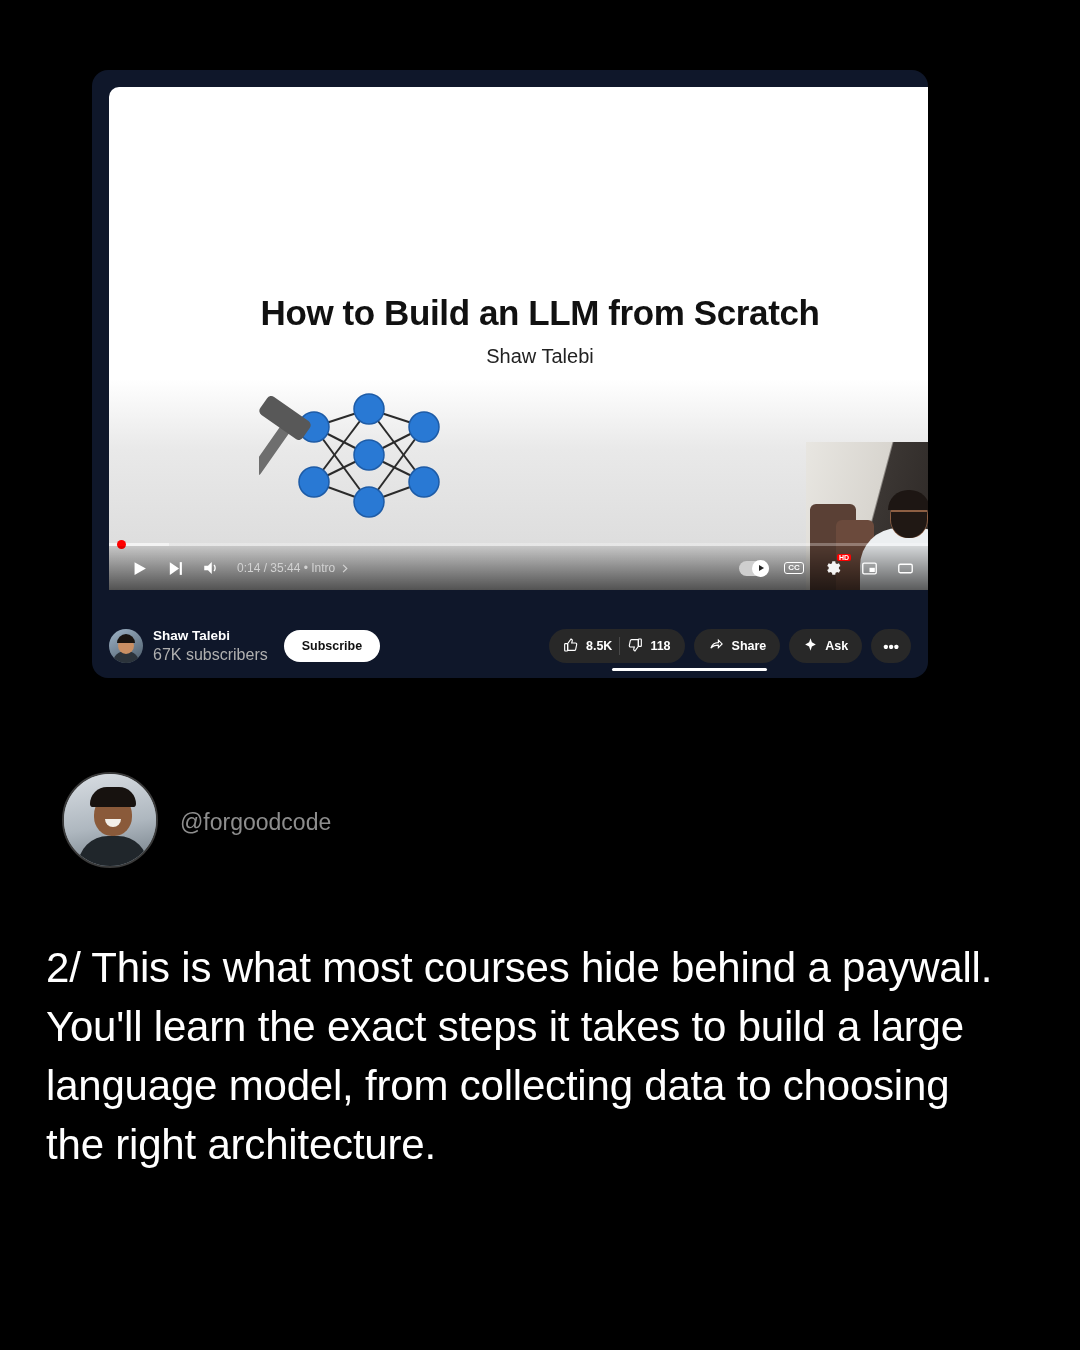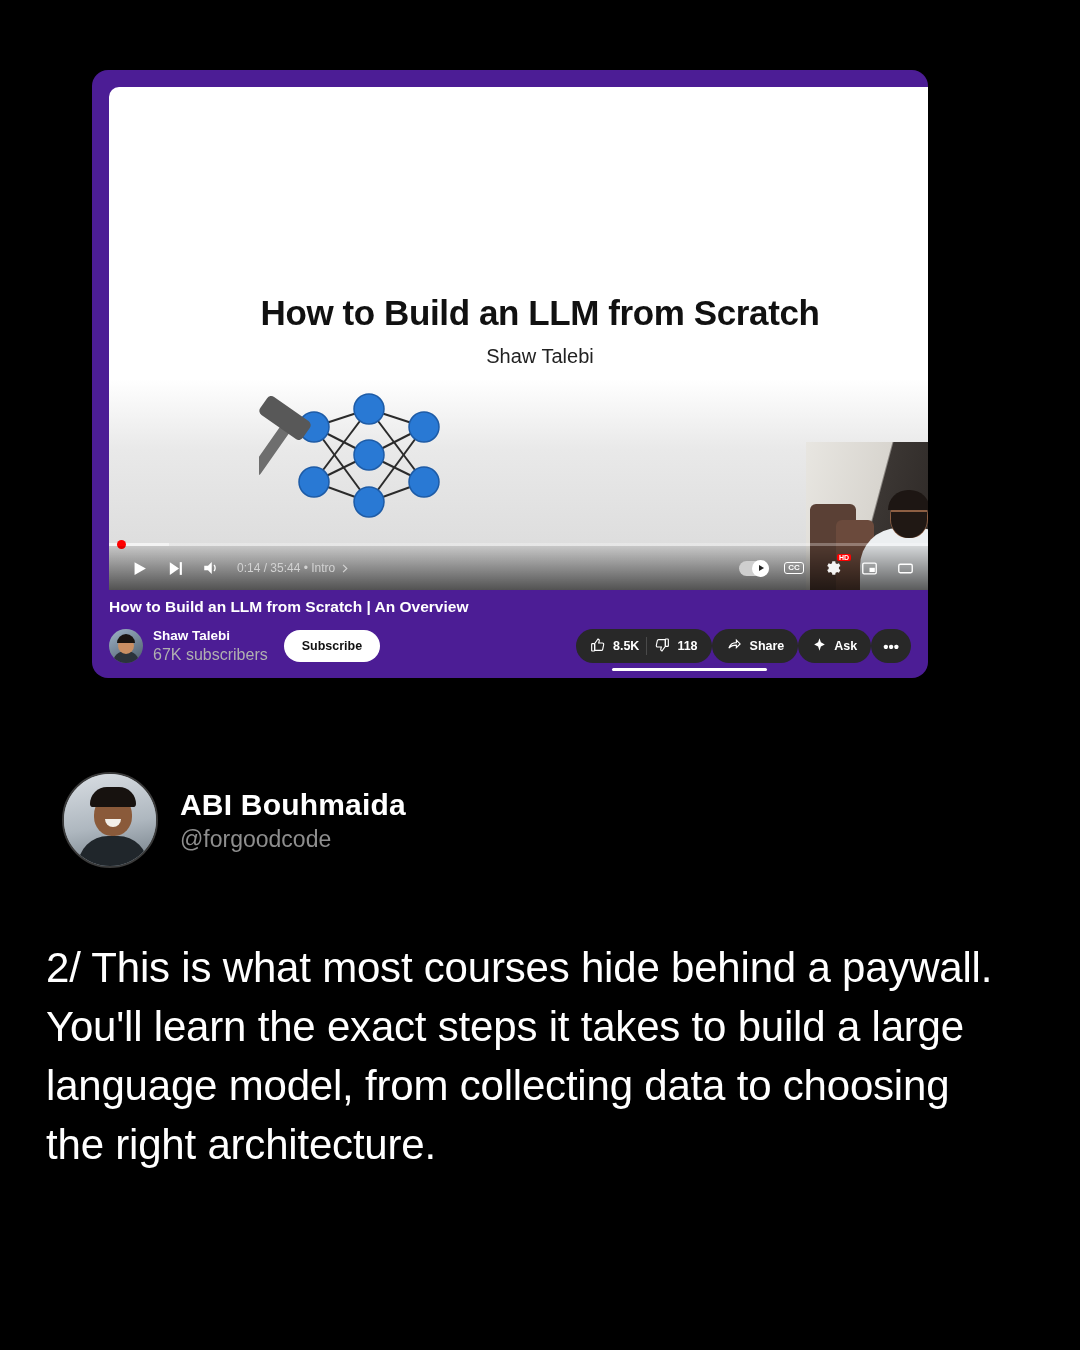--- a/index.html
+++ b/index.html
@@ -8,21 +8,21 @@
     background: #000;
     font-family: "Liberation Sans", sans-serif;
     overflow: hidden;
   }
 
   
   .video-card {
     position: absolute;
     left: 92px; top: 70px;
     width: 836px; height: 608px;
-    background: #4c1d95;
+    background: #0f172a;
     border-radius: 16px;
     padding: 17px 17px 0 17px;
     box-shadow: 0 6px 28px rgba(0,0,0,0.6);
     overflow: hidden;
   }
   .player {
     position: relative;
     width: 862px; height: 503px;
     border-radius: 10px 10px 0 0;
     overflow: hidden;
@@ -110,21 +110,21 @@
   .ch-text { margin-left: 10px; line-height: 1.25; }
   .ch-name { font-size: 13.5px; font-weight: bold; color:#fff; }
   .ch-subs { font-size: 16px; color:#b0b0b0; }
   .subscribe {
     margin-left: 16px;
     background:#fff; color:#0f0f0f;
     font-size: 12.5px; font-weight: bold;
     border-radius: 18px; padding: 9px 18px;
     border: none; cursor: pointer;
   }
-  .actions { margin-left:auto; display:flex; align-items:center; }
+  .actions { margin-left:auto; display:flex; align-items:center; gap: 9px; }
   .pill {
     display:flex; align-items:center; gap:7px;
     background:#282828; color:#fff;
     border-radius: 18px; height: 34px; padding: 0 14px;
     font-size: 12.5px; font-weight: bold; cursor:pointer;
   }
   .pill .sep { width:1px; height:18px; background:#4a4a4a; }
   .pill.kebab { padding: 0 12px; font-size: 15px; }
   .underline-bar { position:absolute; left:520px; top:598px; width:155px; height:3px; background:#fff; border-radius:2px; }
 
@@ -278,21 +278,20 @@
         <svg width="17" height="17" viewBox="0 0 24 24" fill="none" stroke="#fff" stroke-width="2">
             <polyline points="3,9 3,3 9,3"></polyline>
             <polyline points="15,3 21,3 21,9"></polyline>
             <polyline points="21,15 21,21 15,21"></polyline>
             <polyline points="9,21 3,21 3,15"></polyline>
           </svg>
       </div>
     </div>
   </div>
 
-  <div class="vtitle">How to Build an LLM from Scratch | An Overview</div>
 
   <div class="meta-row">
     <div class="ch-avatar">
       <div class="shirt"></div>
         <div class="face"></div>
         <div class="hair"></div>
     </div>
     <div class="ch-text">
       <div class="ch-name">Shaw Talebi</div>
       <div class="ch-subs">67K subscribers</div>
@@ -345,18 +344,17 @@
 
 <div class="author">
   <div class="av">
     <div class="bg"></div>
     <div class="body"></div>
     <div class="head"></div>
     <div class="smile"></div>
     <div class="cap"></div>
   </div>
   <div class="au-text">
-    <div class="au-name">ABI Bouhmaida</div>
     <div class="au-handle">@forgoodcode</div>
   </div>
 </div>
 
 <div class="post-text">2/ This is what most courses hide behind a paywall. You'll learn the exact steps it takes to build a large language model, from collecting data to choosing the right architecture.</div>
 
 </body></html>

